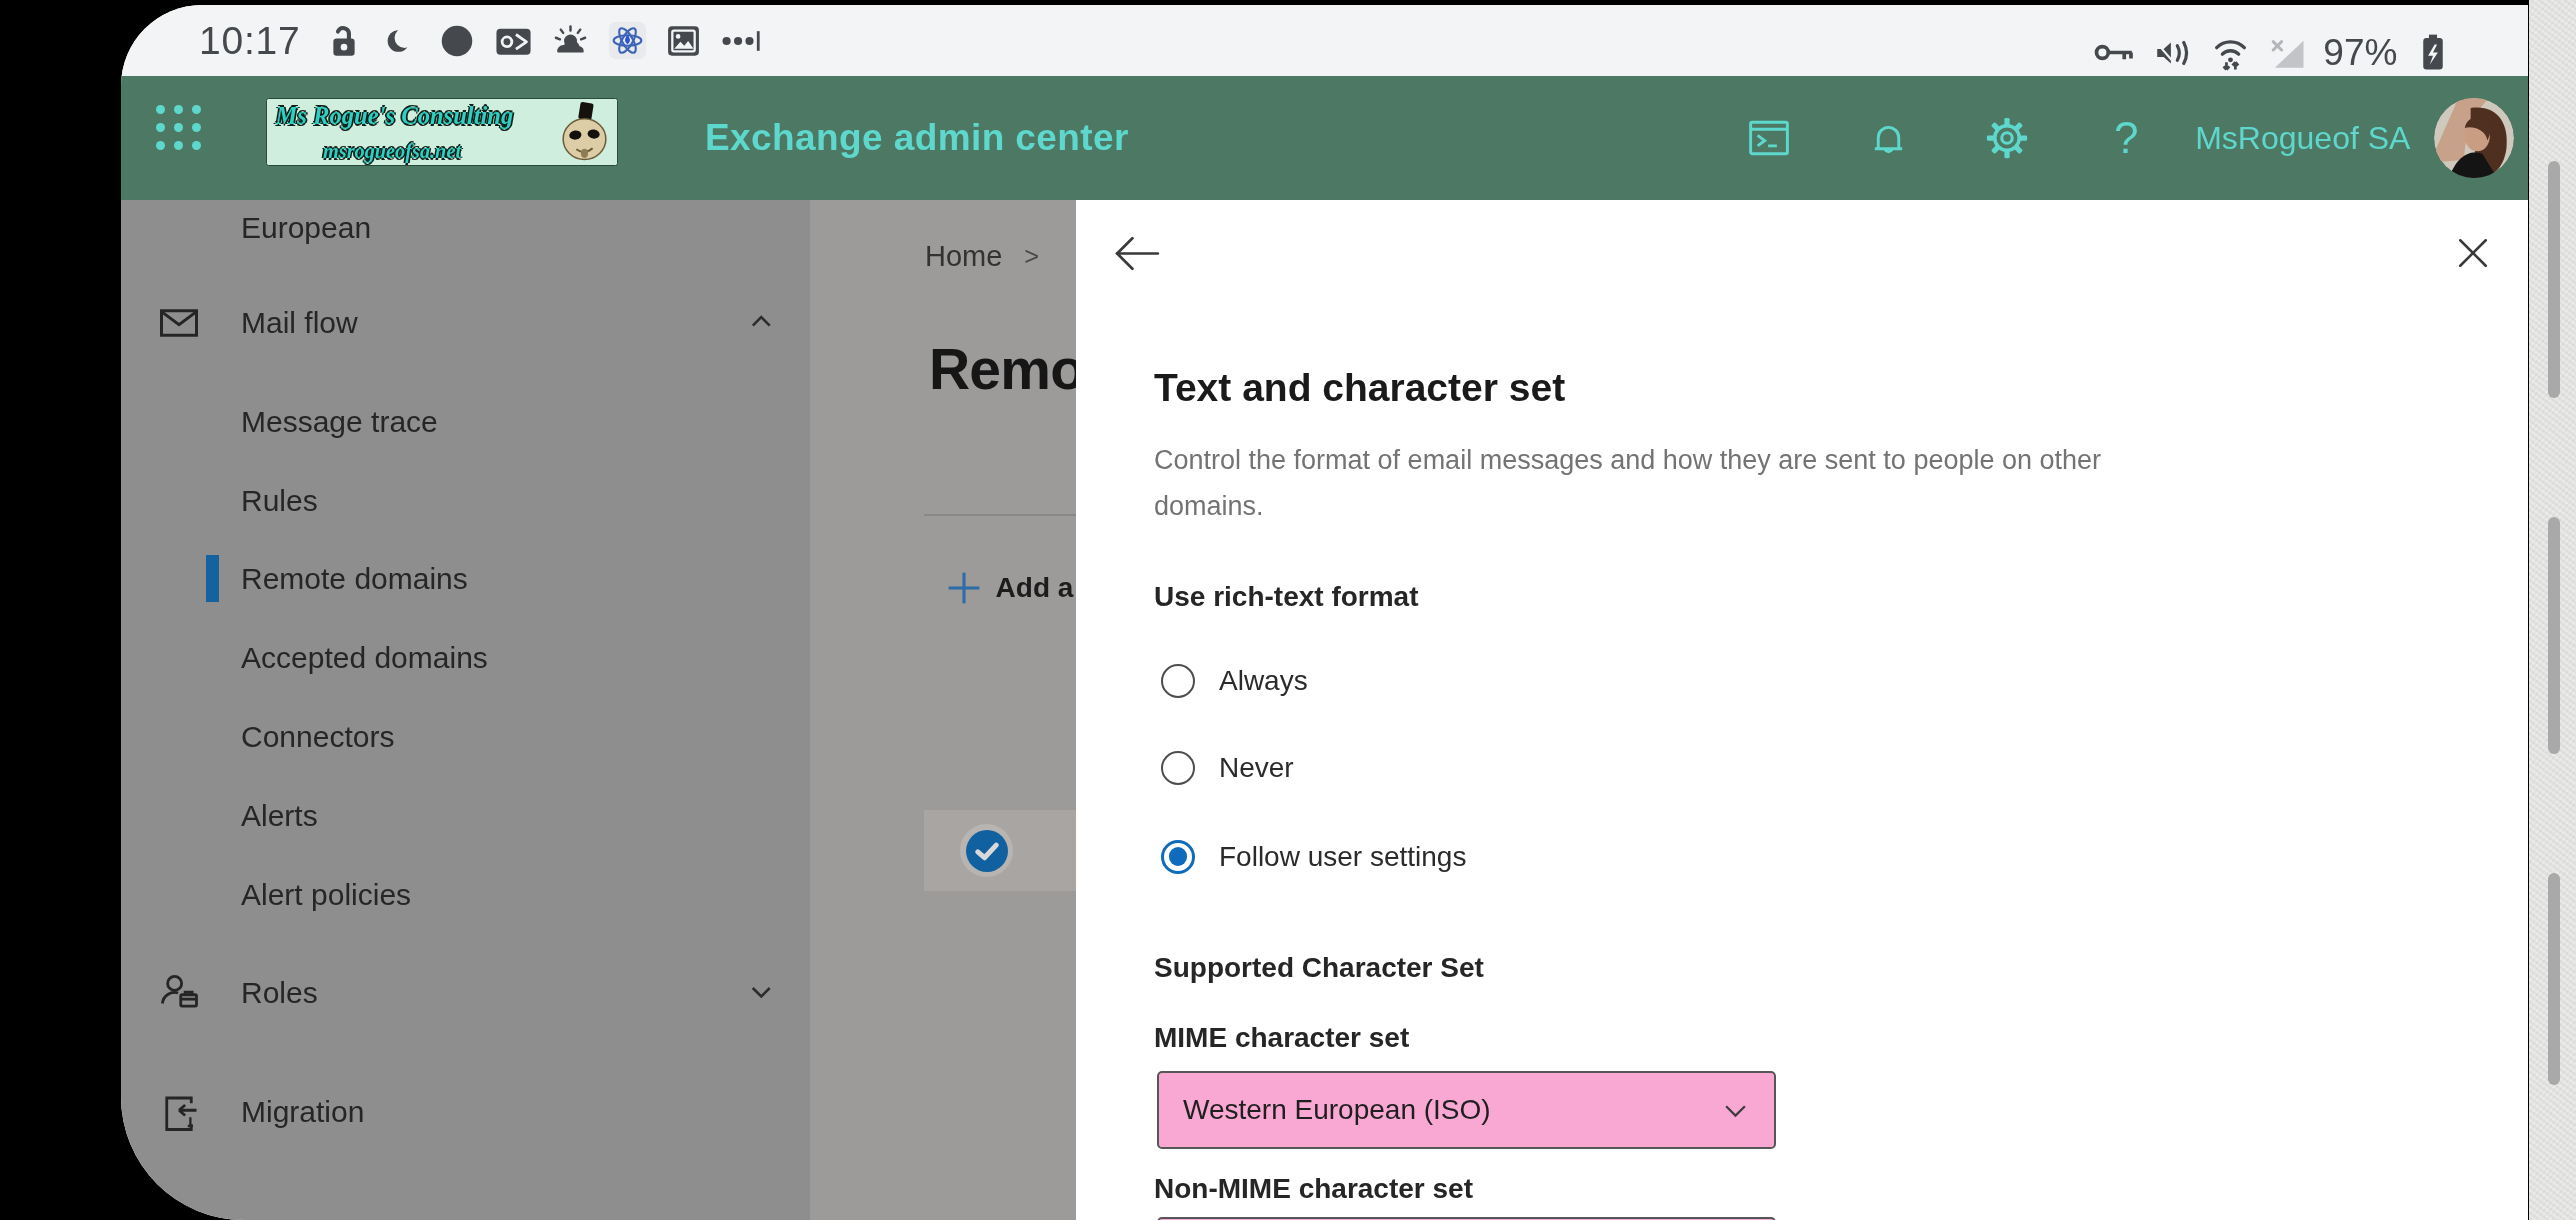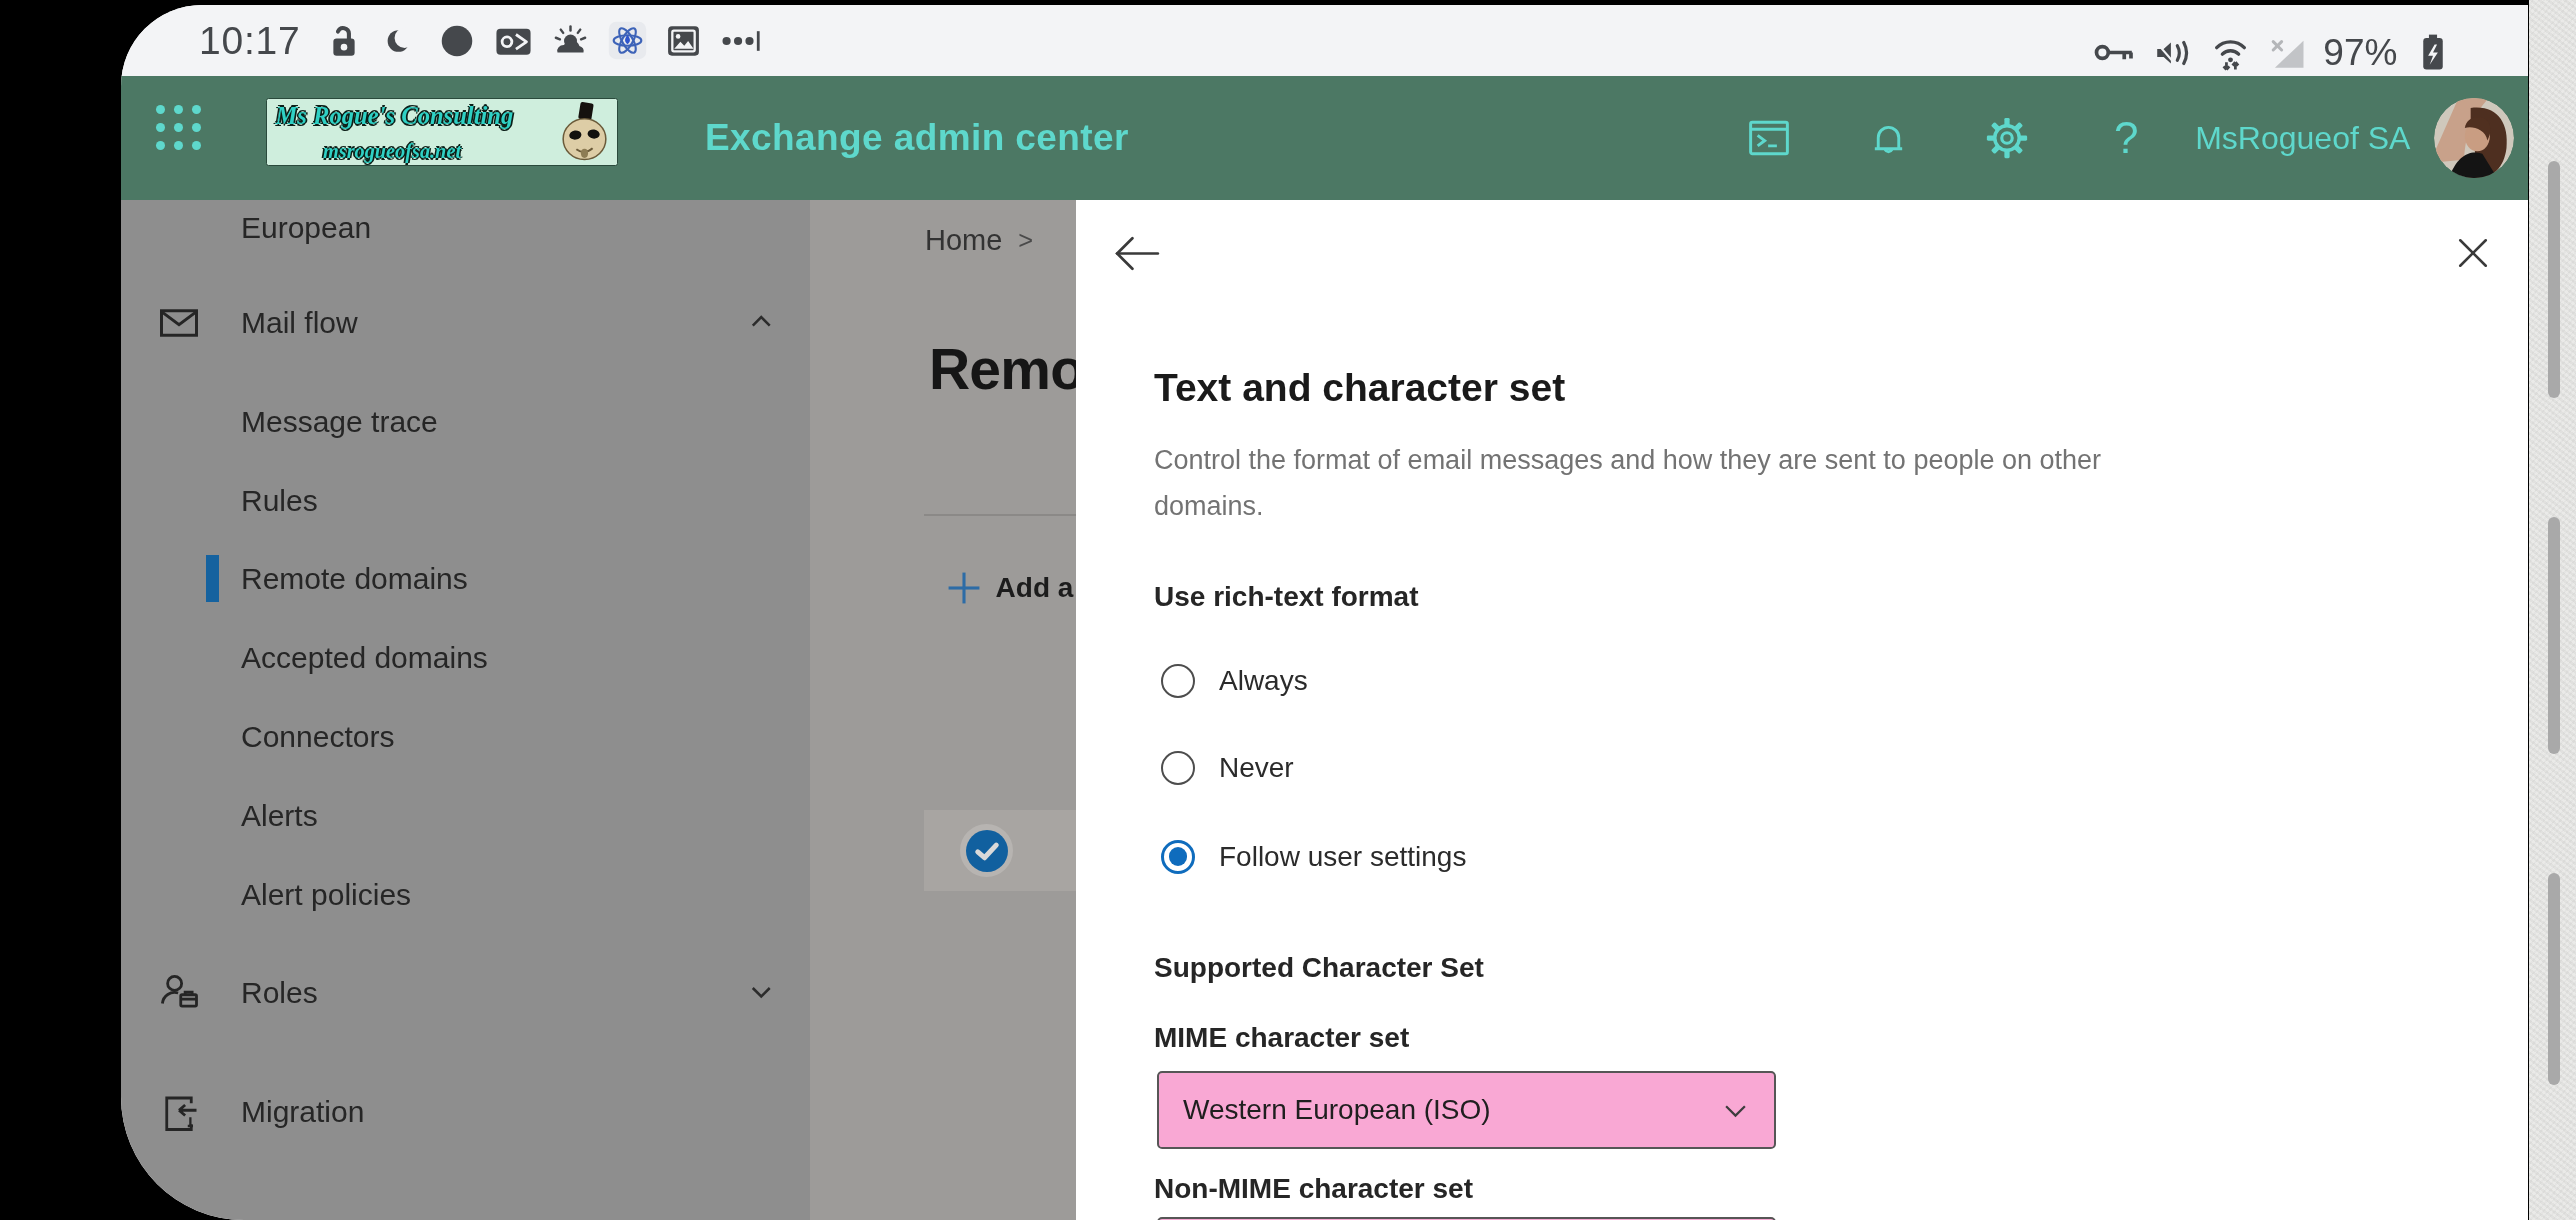--- a/index.html
+++ b/index.html
@@ -43,21 +43,21 @@
   
   .appbody{position:absolute;left:0;top:195px;width:100%;height:1020px;overflow:hidden;}
   .sidebar{position:absolute;left:0;top:0;width:689px;height:100%;background:var(--sidebar-bg,#8e8e8e);}
   .nav-item{position:absolute;left:0;width:100%;height:51px;display:flex;align-items:center;cursor:pointer;}
   .nav-label{position:absolute;left:120px;font-size:30px;color:var(--sidebar-fg,#262626);white-space:nowrap;}
   .nav-ic{position:absolute;left:37px;width:42px;height:42px;color:#252525;}
   .nav-chev{position:absolute;left:625px;width:30.5px;height:30.5px;color:#2c2c2c;}
   .sel-bar{position:absolute;left:85px;top:355px;width:12.7px;height:47px;background:var(--selected-bar,#15629f);}
 
   .maincontent{position:absolute;left:689px;top:0;width:266px;height:100%;background:var(--main-bg,#9d9b99);}
-  .crumb{position:absolute;left:115px;top:24px;font-size:29px;color:#333;display:flex;gap:16px;align-items:center;}
+  .crumb{position:absolute;left:115px;top:40px;font-size:29px;color:#333;display:flex;gap:22px;align-items:center;}
   .crumb .sep{font-size:25.4px;color:#4a4a4a;}
   .mtitle-clip{position:absolute;left:119px;top:136px;width:147px;height:71px;overflow:hidden;}
   .mtitle{font-size:57px;font-weight:bold;color:#161616;white-space:nowrap;letter-spacing:-0.8px;}
   .mdivider{position:absolute;left:114px;top:314px;width:153px;height:1.7px;background:#8b8987;}
   .addrow{position:absolute;left:136px;top:366px;height:44px;display:flex;align-items:center;cursor:pointer;}
   .addplus{width:36px;height:36px;color:var(--dim-blue,#2d6ca6);}
   .addlabel-clip{width:88px;overflow:hidden;margin-left:13.6px;}
   .addlabel{font-size:28px;font-weight:bold;color:#1c1c1c;white-space:nowrap;}
   .rowband{position:absolute;left:114px;top:610px;width:153px;height:81px;background:var(--main-band,#a8a5a2);}
   .checkring{position:absolute;left:150px;top:624px;width:53px;height:53px;border-radius:50%;

